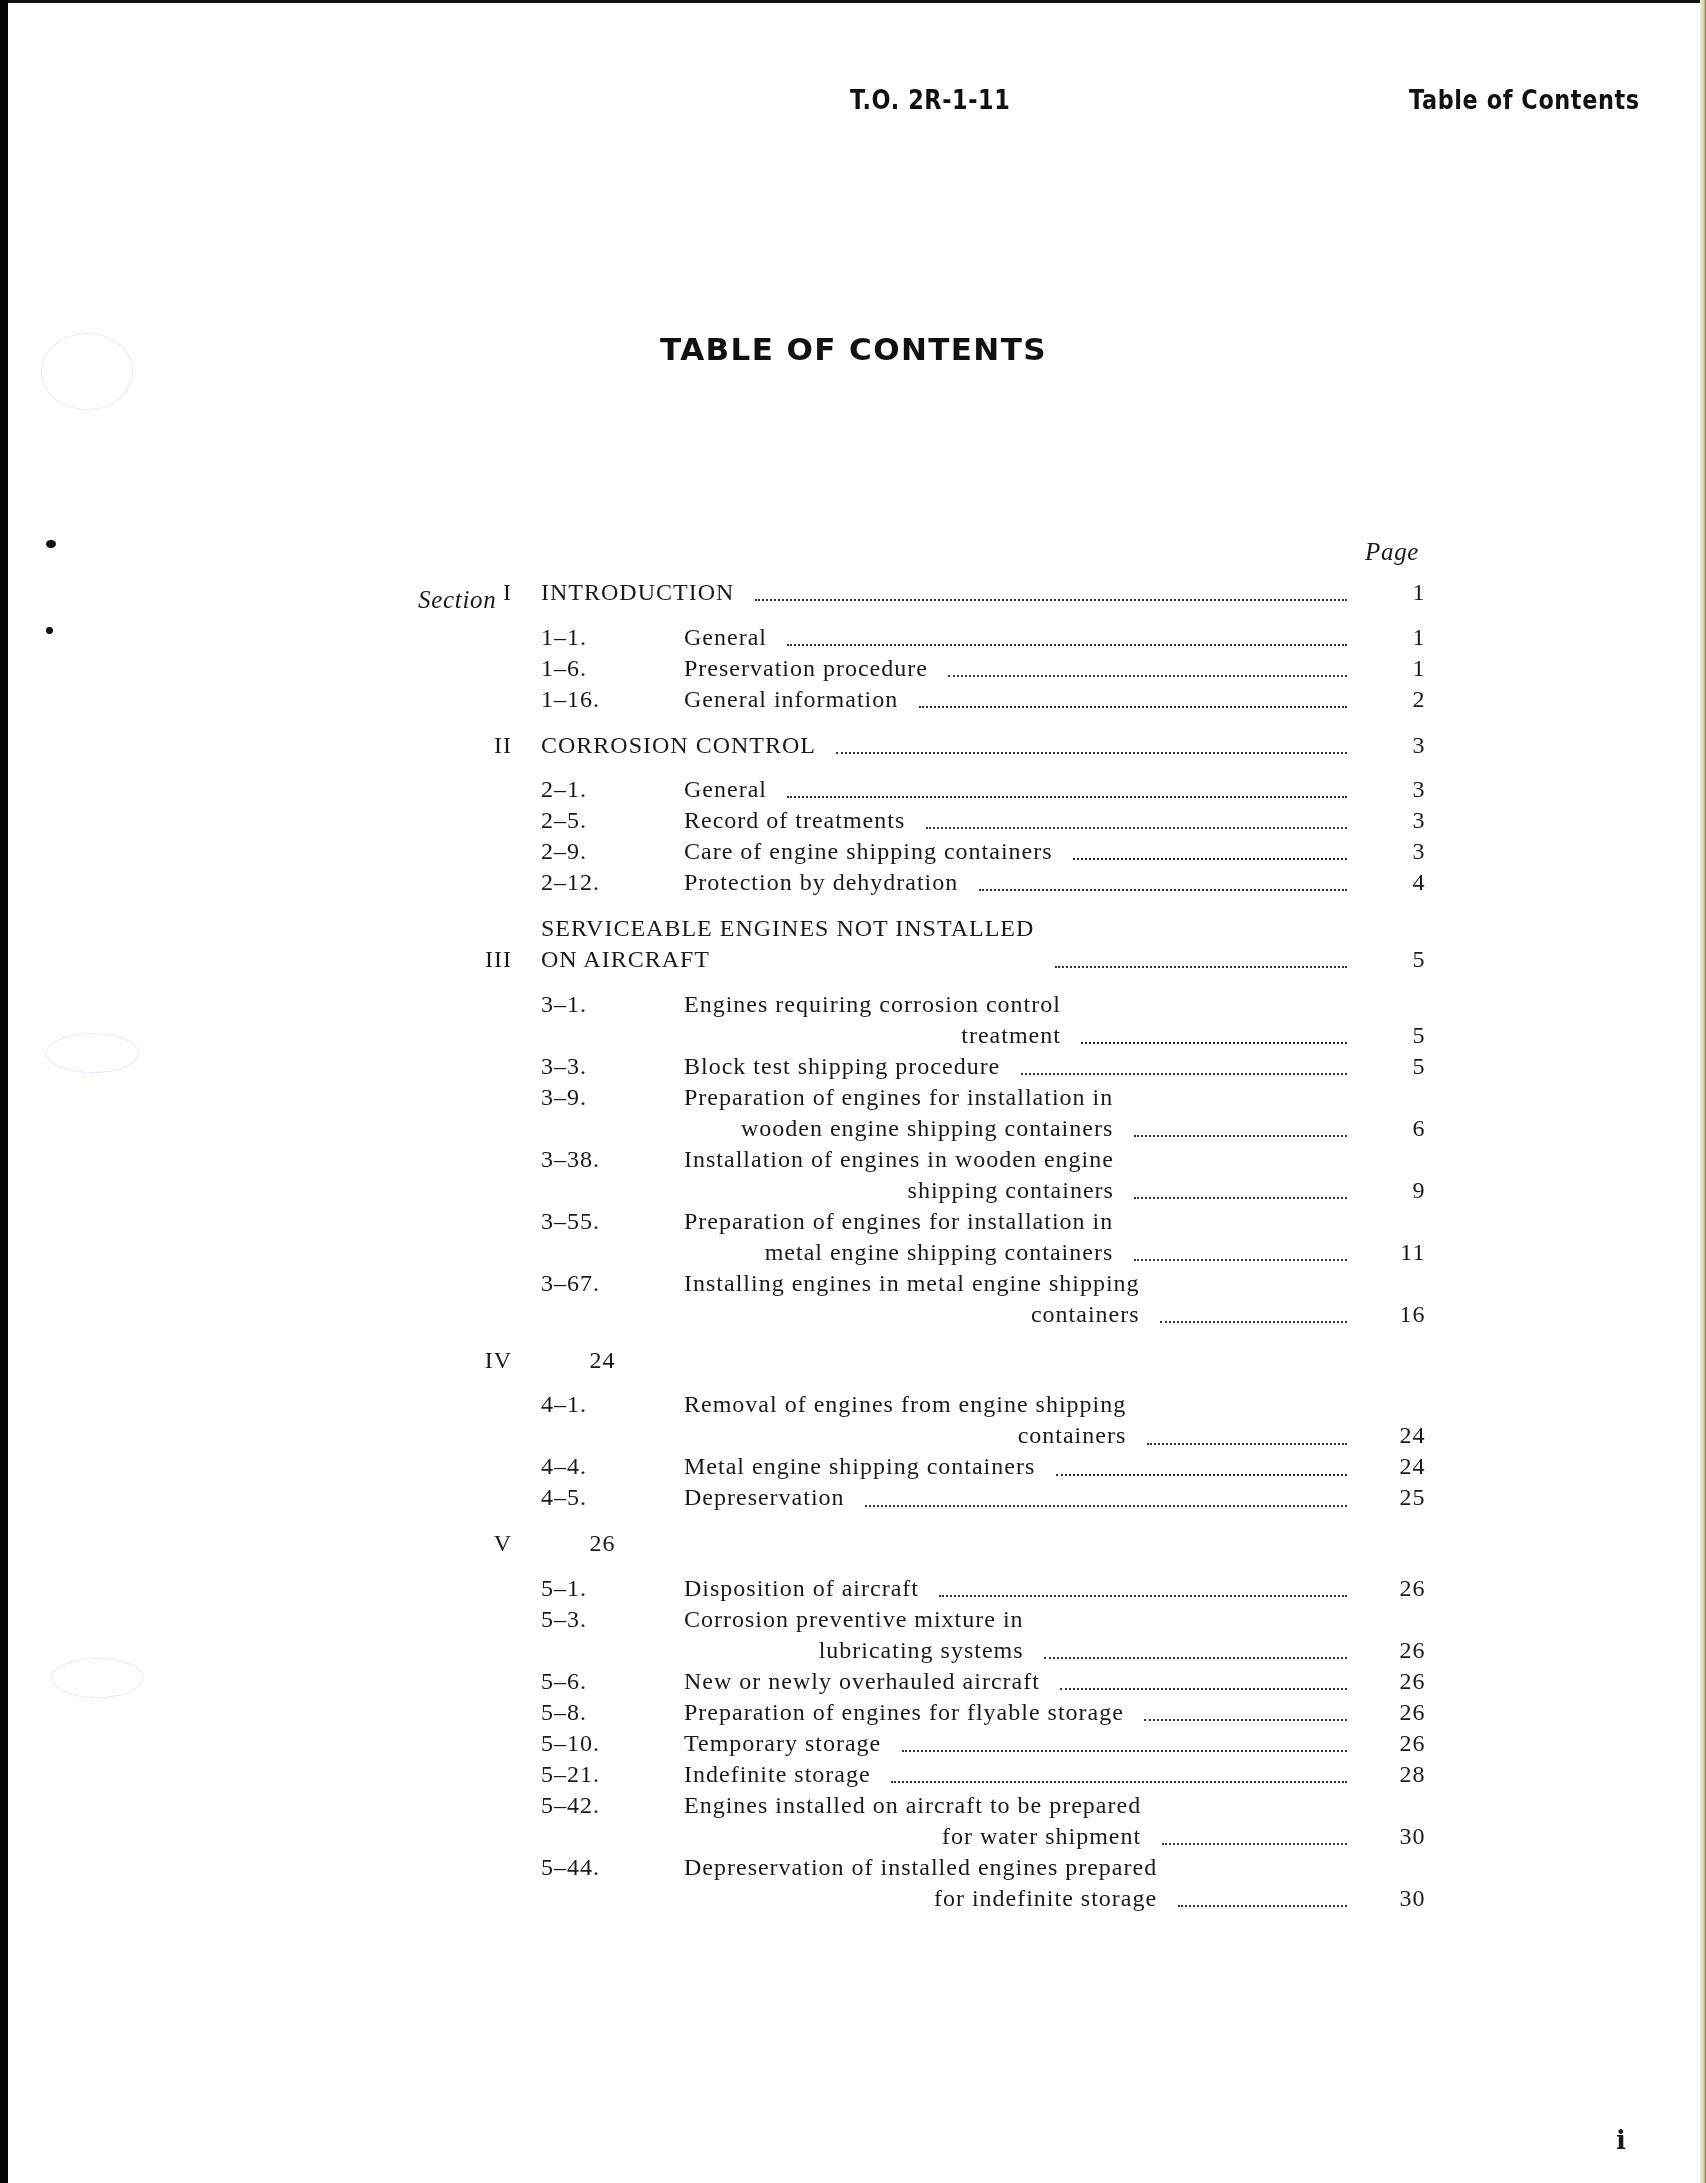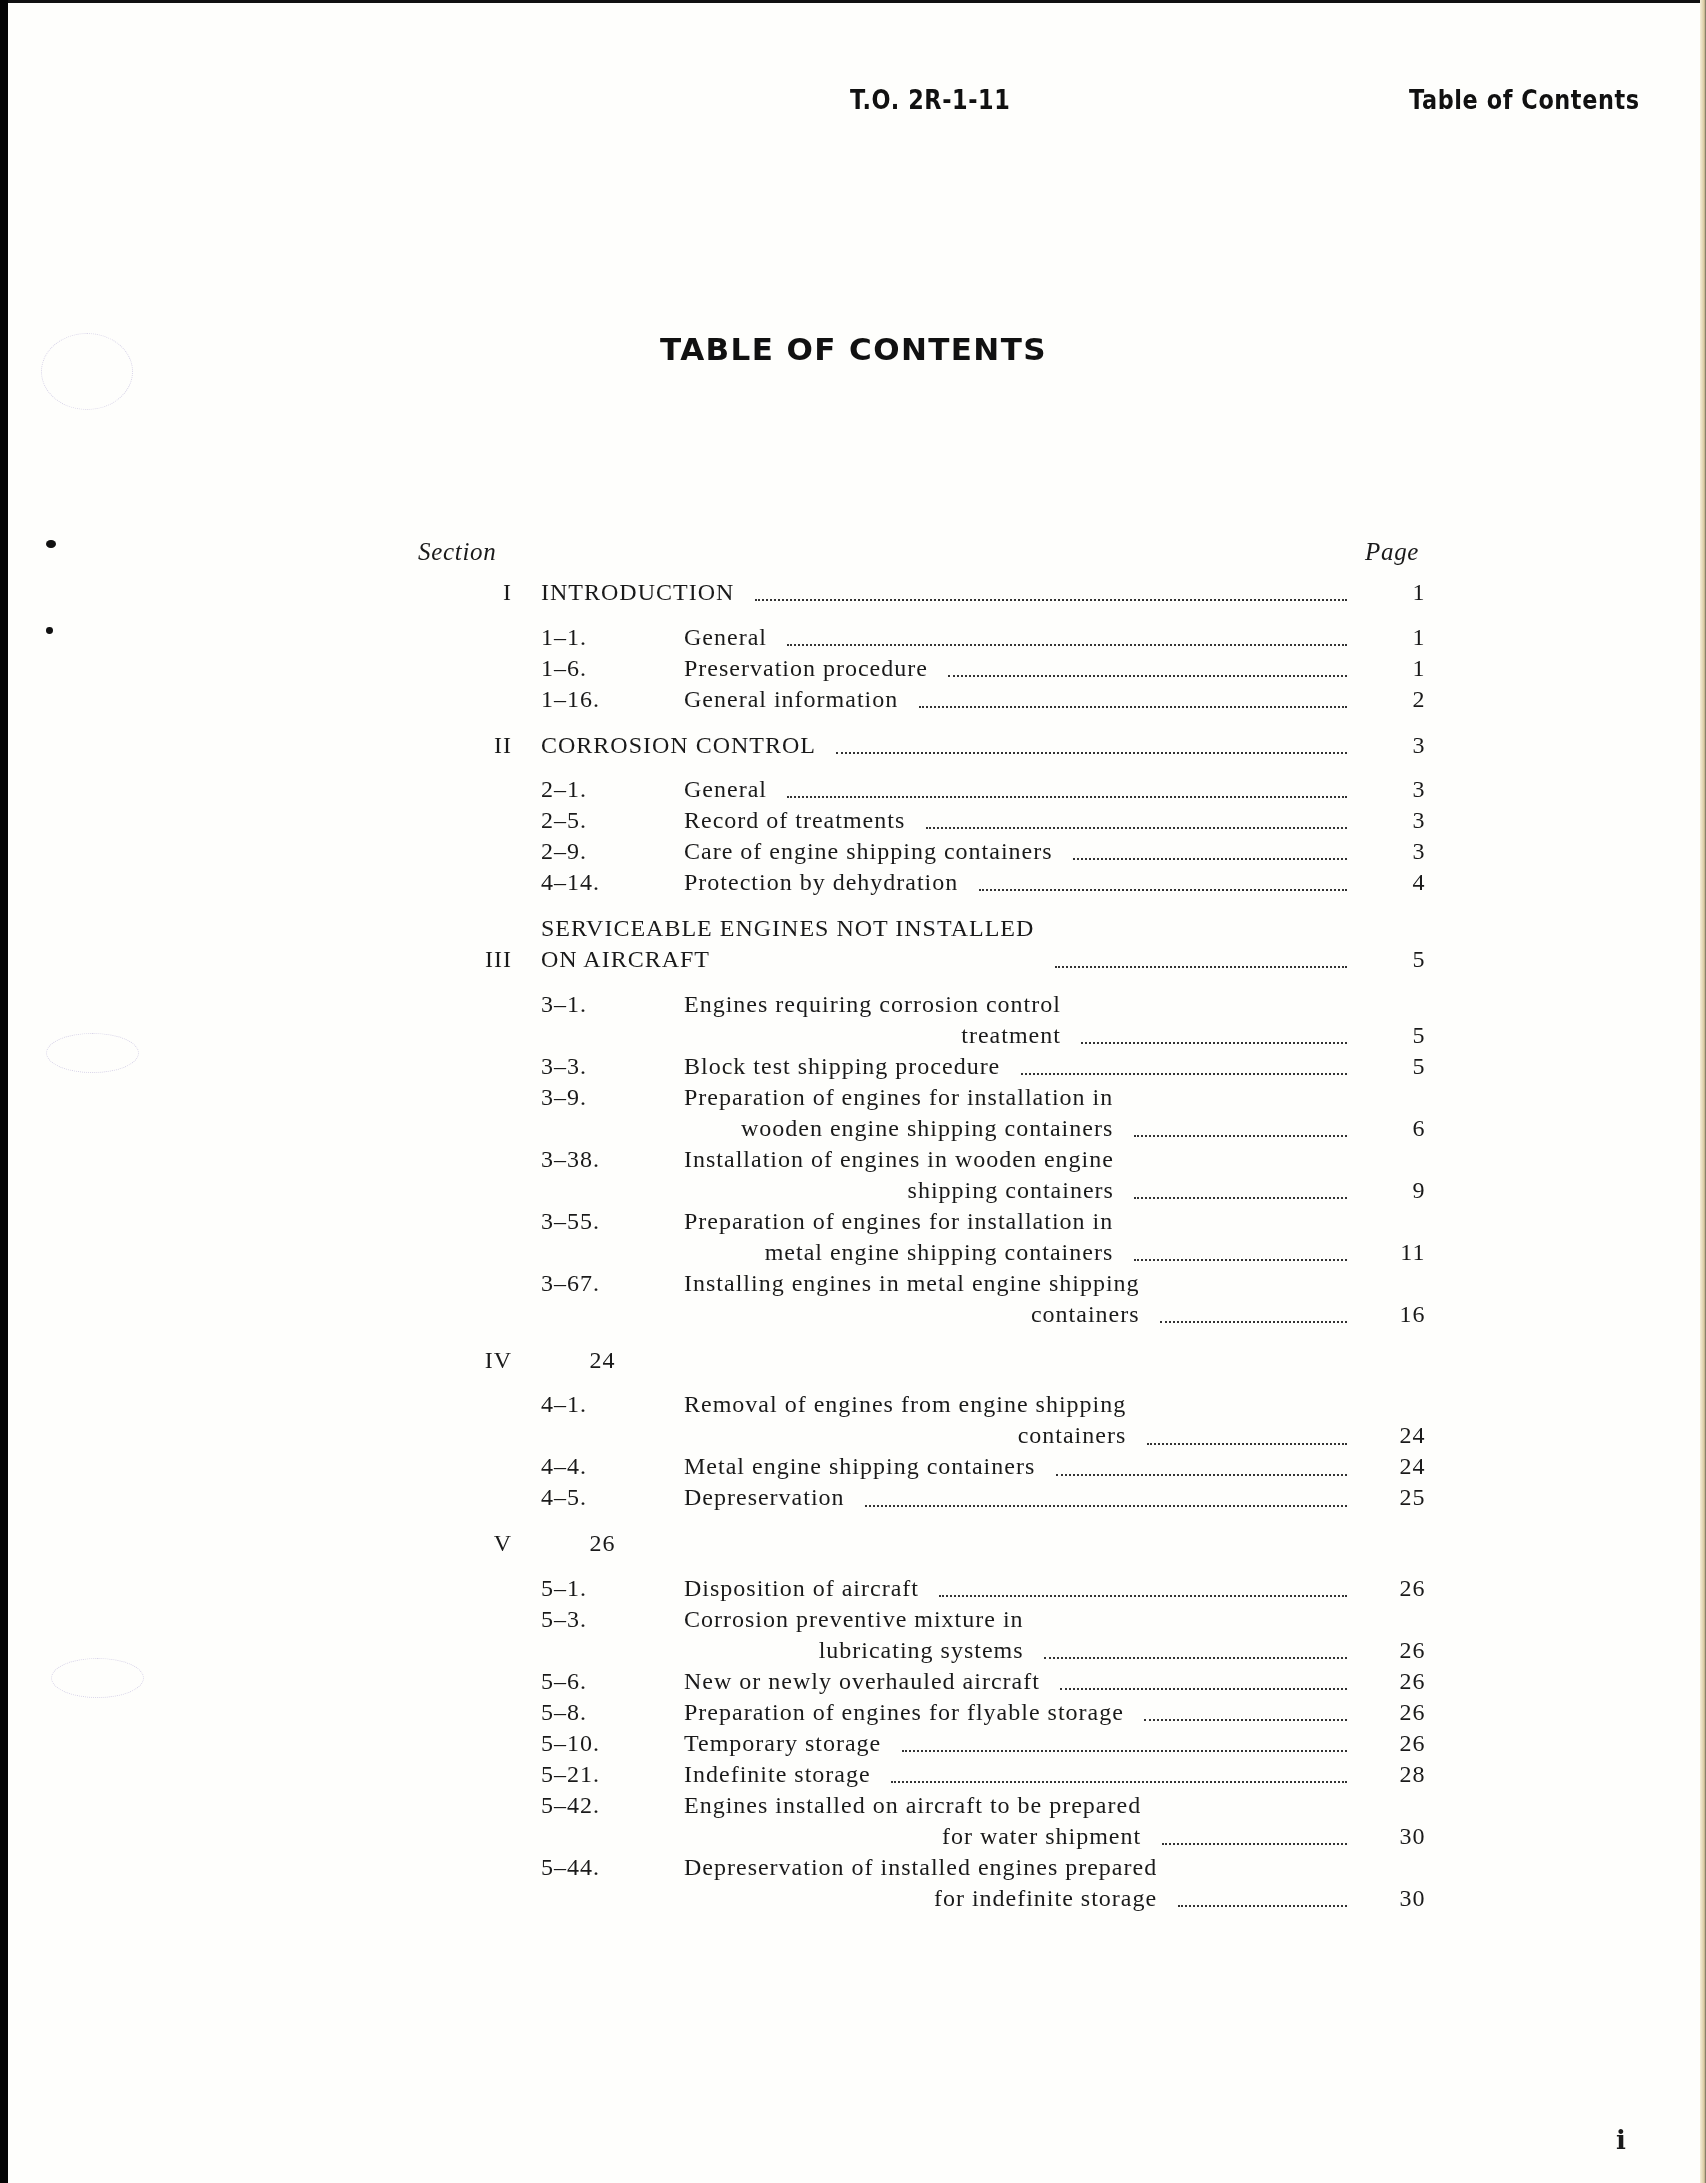--- a/index.html
+++ b/index.html
@@ -35,21 +35,21 @@
   .doc-number { left: 850px; }
   .section-name { left: 1409px; }
   .page-title {
     position: absolute; top: 331px; left: 0; width: 1707px; text-align: center;
     font-family: "DejaVu Sans", sans-serif; font-weight: bold; font-size: 31px;
     letter-spacing: 1.4px; color: #111;
   }
   .col-head {
     position: absolute; top: 538px; font-style: italic; font-size: 25px; letter-spacing: 0.7px;
   }
-  .col-section { left: 418px; }
+  .col-section { left: 418px; margin-top: 48px; }
   .col-page { left: 1365px; }
   .toc {
     position: absolute; left: 407px; top: 577px; width: 1032px;
     font-size: 24px; letter-spacing: 1px;
   }
   .toc-section { margin-bottom: 15px; }
   .sec-row, .sub-row {
     display: flex; align-items: flex-end; line-height: 31px;
   }
   .sec-row { margin-bottom: 13.6px; }
@@ -165,21 +165,21 @@
         <span style="flex:0 0 134px"></span>
         <span style="flex:0 0 143px;align-self:flex-start">2–9.</span>
         <span class="entry-body">
           <span class="entry-text">Care of engine shipping containers</span>
           <span class="leader"></span>
         </span>
         <span class="page-num">3</span>
       </div>
       <div class="sub-row">
         <span style="flex:0 0 134px"></span>
-        <span style="flex:0 0 143px;align-self:flex-start">4–14.</span>
+        <span style="flex:0 0 143px;align-self:flex-start">2–12.</span>
         <span class="entry-body">
           <span class="entry-text">Protection by dehydration</span>
           <span class="leader"></span>
         </span>
         <span class="page-num">4</span>
       </div>
     </div>
     <div class="toc-section">
       <div class="sec-row">
         <span class="sec-num">III</span>

